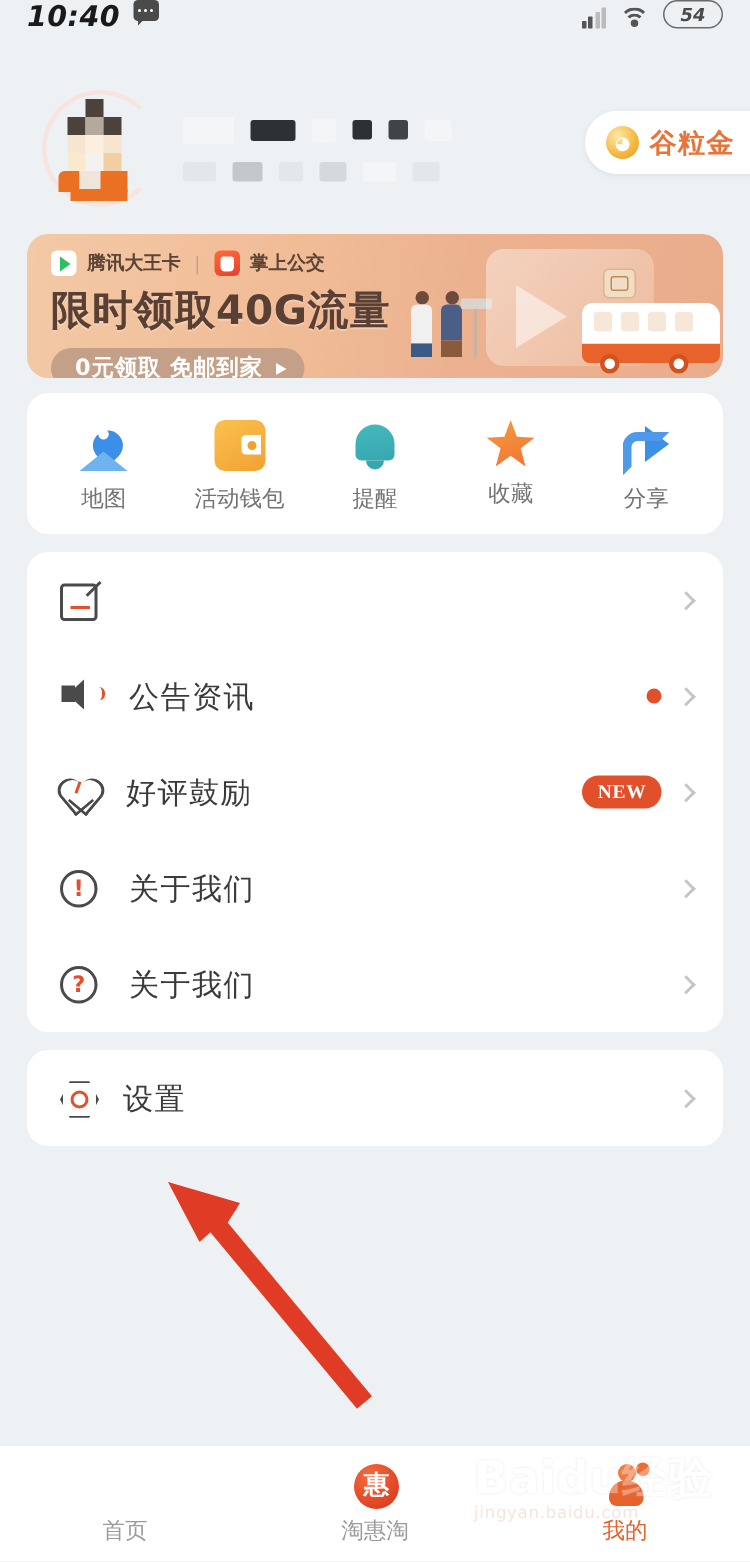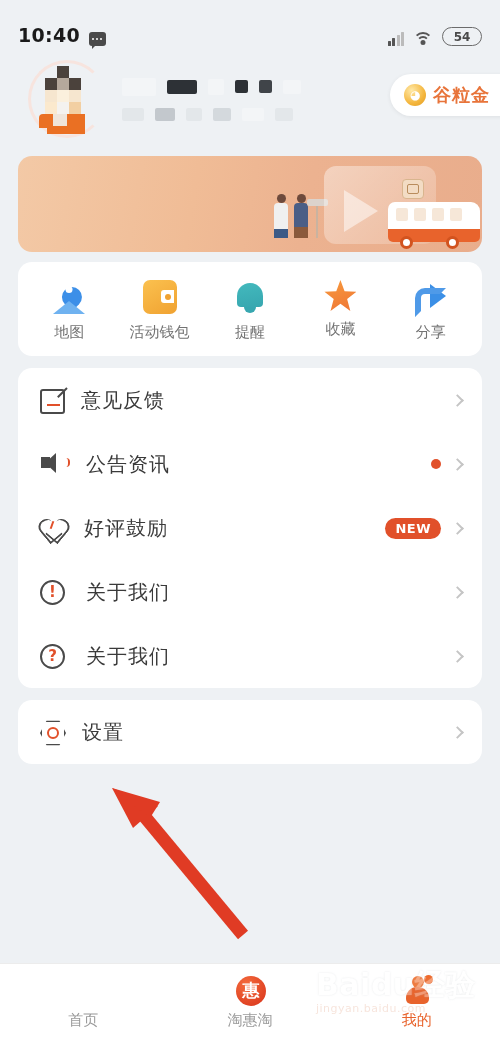--- a/index.html
+++ b/index.html
@@ -6,22 +6,22 @@
   html, body {
     width: 500px; height: 1041px;
     background: #eef1f4;
     font-family: "DejaVu Sans", "Liberation Sans", sans-serif;
     overflow: hidden;
   }
   .phone { position: relative; width: 500px; height: 1041px; background: #eef1f4; }
 
   
   .statusbar {
-    height: 46px; display: flex; align-items: flex-end;
-    padding: 0 18px; color: #1a1a1a;
+    height: 46px; display: flex; align-items: flex-start;
+    padding: 0 18px; color: #1a1a1a; font-style: italic;
   }
   .sb-time { font-size: 19px; font-weight: 700; letter-spacing: .3px; }
   .sb-msg {
     width: 17px; height: 14px; background: #4a4a4a; border-radius: 3px;
     margin-left: 9px; position: relative; display: flex;
     align-items: center; justify-content: center; gap: 2px;
   }
   .sb-msg::after {
     content: ""; position: absolute; bottom: -3px; left: 3px;
     border-left: 4px solid #4a4a4a; border-bottom: 4px solid transparent;
@@ -223,21 +223,21 @@
   .row-ico { width: 30px; height: 30px; margin-right: 16px; position: relative; flex: 0 0 auto; }
   .row-label { font-size: 20px; color: #3a3a3a; letter-spacing: 1px; }
   .row-right { margin-left: auto; display: flex; align-items: center; gap: 12px; }
   .chev {
     width: 9px; height: 9px; border-right: 2px solid #c5c5c5; border-top: 2px solid #c5c5c5;
     transform: rotate(45deg);
   }
   .dot-badge { width: 10px; height: 10px; border-radius: 50%; background: #e1502a; }
   .new-badge {
     background: #e1502a; color: #fff; font-size: 13px; font-weight: 700;
-    padding: 3px 10px; border-radius: 11px; letter-spacing: .5px;
+    padding: 3px 10px; border-radius: 11px; letter-spacing: .5px; font-family: Liberation Serif, serif;
   }
 
   
   .ic-edit { border: 2px solid #4a4a4a; border-radius: 3px; width: 25px; height: 25px; margin-top: 3px; }
   .ic-edit::after {
     content: ""; position: absolute; left: 5px; top: 13px; width: 13px; height: 2px; background: #e1502a;
   }
   .ic-edit::before {
     content: ""; position: absolute; right: -4px; top: -4px; width: 13px; height: 2px;
     background: #4a4a4a; transform: rotate(-45deg); transform-origin: right center;
@@ -419,20 +419,34 @@
       <div class="bus">
         <i></i>
           <i></i>
           <i></i>
           <i></i>
         <span class="wheel w1"></span>
           <span class="wheel w2"></span>
       </div>
     </div>
 
+    <div class="banner-left">
+      <div class="brand-row">
+        <span class="brand-ico ico-play"></span>
+        <span class="brand-txt">腾讯大王卡</span>
+        <span class="brand-div">|</span>
+        <span class="brand-ico ico-bus"></span>
+        <span class="brand-txt">掌上公交</span>
+      </div>
+      <div class="banner-title">限时领取40G流量</div>
+      <div class="banner-cta">
+        <span>0元领取 免邮到家</span>
+        <span class="cta-arrow"></span>
+      </div>
+    </div>
   </div>
 
   <div class="card quick">
     <div class="qa">
       <span class="qa-ico ic-pin">
           <i></i>
         </span>
       <span class="qa-label">地图</span>
     </div>
     <div class="qa">
@@ -450,21 +464,20 @@
     <div class="qa">
       <span class="qa-ico ic-share"></span>
       <span class="qa-label">分享</span>
     </div>
   </div>
 
   <div class="card list">
 
     <div class="row">
       <span class="row-ico ic-edit"></span>
-      <span class="row-label">意见反馈</span>
       <span class="row-right">
         <span class="chev"></span>
       </span>
     </div>
 
     <div class="row">
       <span class="row-ico ic-speaker">
           <i></i>
         </span>
       <span class="row-label">公告资讯</span>

